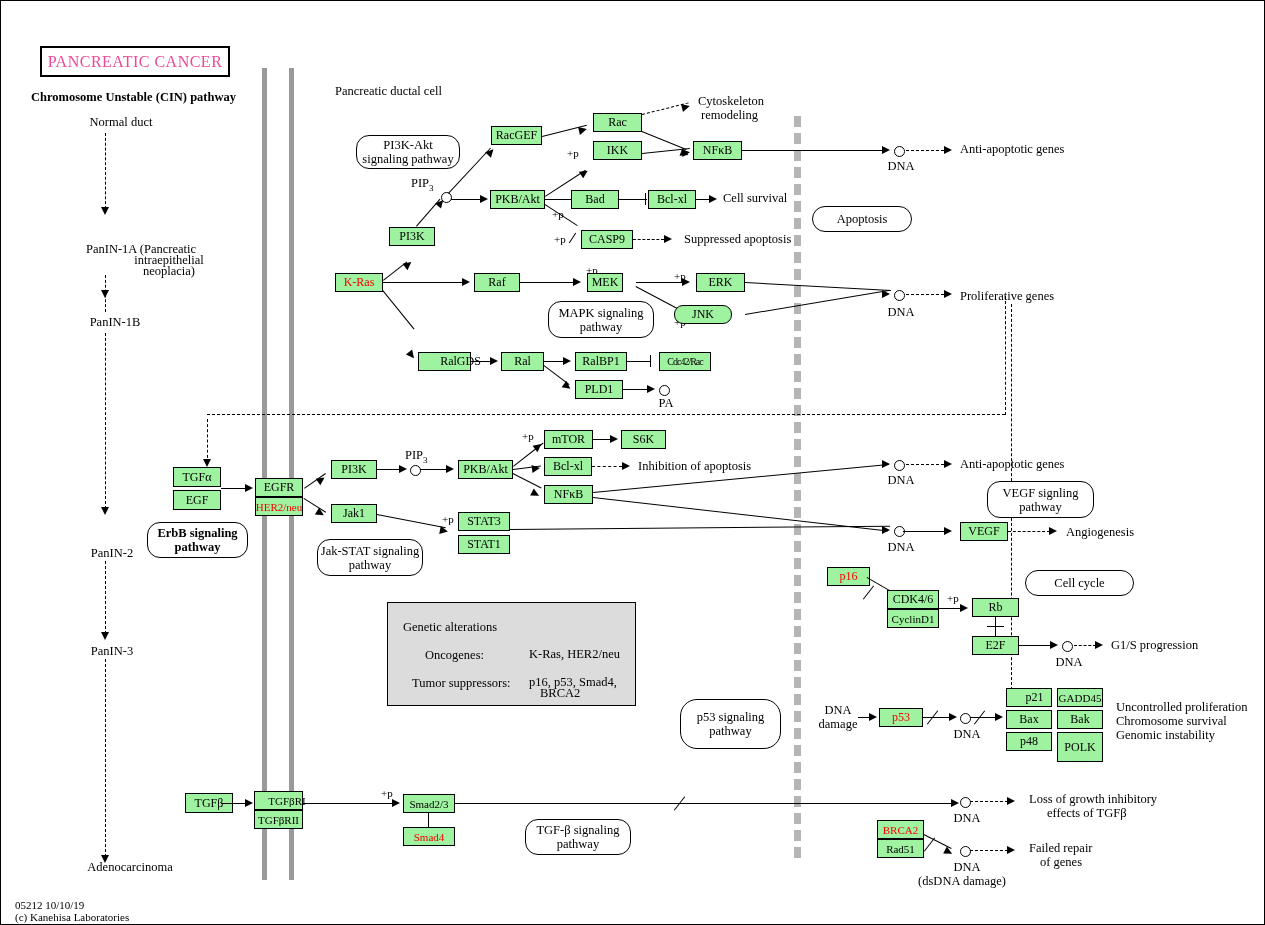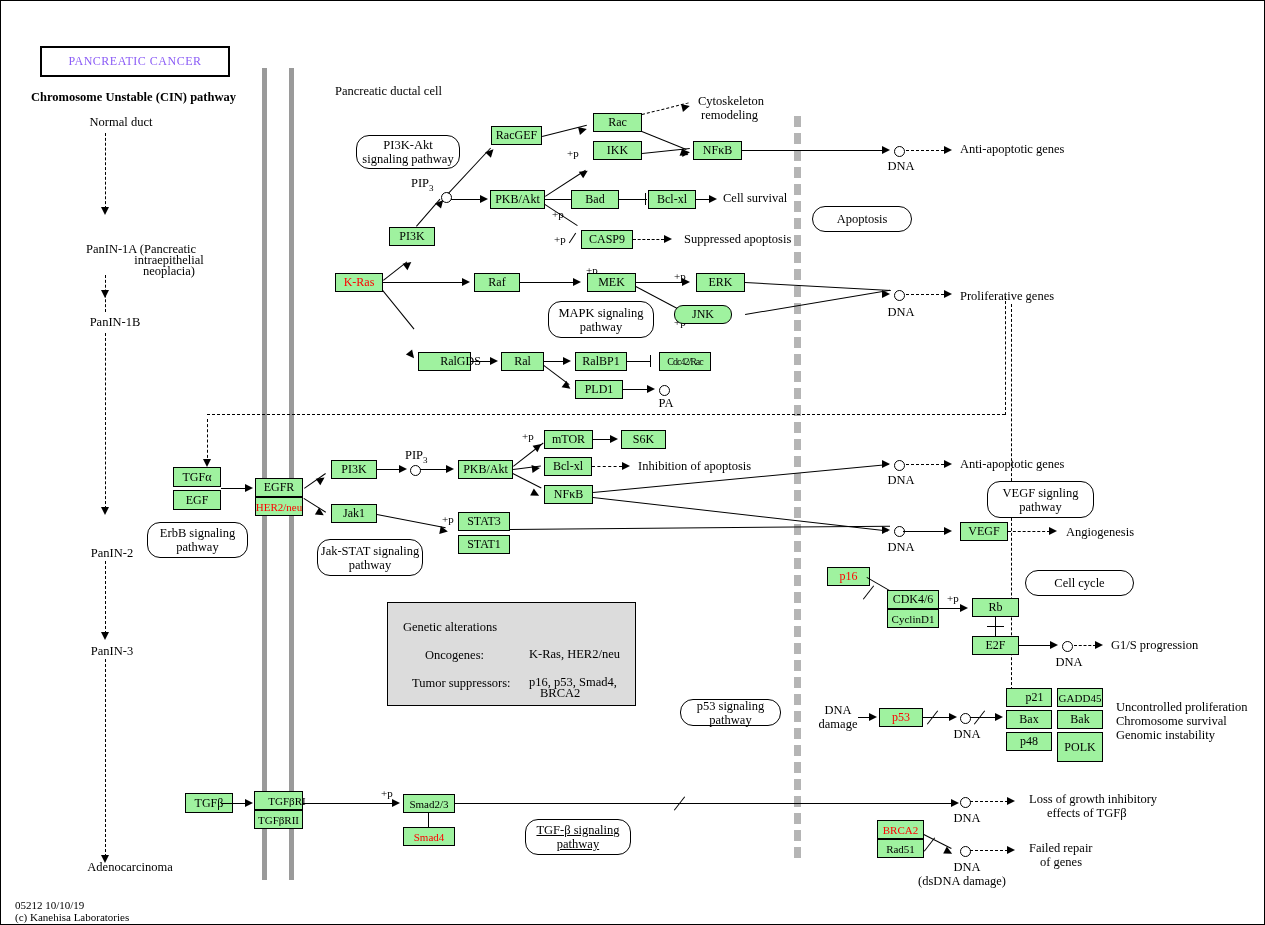--- a/index.html
+++ b/index.html
@@ -12,21 +12,21 @@
     border:1px solid #000;
     box-sizing:border-box;
     overflow:hidden;
   }
 
   
   .title-box {
     position:absolute; left:39px; top:45px; width:186px; height:27px;
     border:2px solid #000; background:#fff;
     display:flex; align-items:center; justify-content:center;
-    font-size:12px; letter-spacing:0.5px; color:#8b5cf6;
+    font-size:16px; letter-spacing:0.5px; color:#ec4899;
     box-shadow: 0 0 0 1px #fff inset;
   }
   .cin-label {
     position:absolute; left:30px; top:89px;
     font-size:12.5px; font-weight:bold; color:#000;
   }
 
   
   .txt { position:absolute; font-size:12.5px; color:#000; white-space:nowrap; line-height:12px; }
   .txt.c { transform:translateX(-50%); text-align:center; }
@@ -211,21 +211,21 @@
     <span>Apoptosis</span>
   </div>
 
   <div class="hln ln" style="left:382px; top:281px; width:81px;"></div>
   <div class="ar ar-r" style="left:461px; top:277px;"></div>
   <div class="gene" style="left:473px; top:272px; width:46px; height:19px;">Raf</div>
 
   <div class="hln ln" style="left:519px; top:281px; width:55px;"></div>
   <div class="ar ar-r" style="left:572px; top:277px;"></div>
   <div class="txt small" style="left:585px; top:263px;">+p</div>
-  <div class="gene" style="left:586px; top:272px; width:49px; height:19px;">MEK</div>
+  <div class="gene" style="left:586px; top:272px; width:36px; height:19px;">MEK</div>
 
   <div class="hln ln" style="left:635px; top:281px; width:47px;"></div>
   <div class="ar ar-r" style="left:681px; top:277px;"></div>
   <div class="txt small" style="left:673px; top:269px;">+p</div>
   <div class="gene" style="left:695px; top:272px; width:49px; height:19px;">ERK</div>
 
   <div class="diag" style="left:635px; top:285px; width:54px; transform:rotate(28deg);"></div>
   <div class="ar-rot" style="left:682px; top:310px; transform:rotate(28deg);"></div>
   <div class="txt small" style="left:673px; top:315px;">+p</div>
   <div class="gene" style="left:673px; top:304px; width:58px; height:19px;border-radius:9px;">JNK</div>
@@ -278,21 +278,21 @@
   <div class="gene" style="left:172px; top:466px; width:48px; height:20px;">TGFα</div>
   <div class="gene" style="left:172px; top:489px; width:48px; height:20px;">EGF</div>
 
   <div class="hln ln" style="left:220px; top:487px; width:25px;"></div>
   <div class="ar ar-r" style="left:244px; top:483px;"></div>
 
   <div class="gene stack-top" style="left:254px; top:477px; width:48px; height:19px;">EGFR</div>
   <div class="gene red" style="left:254px; top:496px; width:48px; height:19px; font-size:11px;">HER2/neu</div>
 
   <div class="pmap" style="left:146px; top:521px; width:101px; height:36px;">
-    <span style="white-space:pre-line;">ErbB signaling
+    <span style="white-space:pre-line;font-weight:bold;">ErbB signaling
 pathway</span>
   </div>
 
   <div class="diag" style="left:303px; top:487px; width:26px; transform:rotate(-35deg);"></div>
   <div class="ar-rot" style="left:317px; top:477px; transform:rotate(-35deg);"></div>
   <div class="gene" style="left:330px; top:459px; width:46px; height:19px;">PI3K</div>
 
   <div class="hln ln" style="left:376px; top:468px; width:24px;"></div>
   <div class="ar ar-r" style="left:398px; top:464px;"></div>
   <div class="dnacirc" style="left:409px; top:464px;"></div>
@@ -396,21 +396,21 @@
 
   <div class="infobox">
     <div class="ititle">Genetic alterations</div>
     <div class="ilab" style="left:37px; top:45px;">Oncogenes:</div>
     <div class="ival" style="left:141px; top:45px;">K-Ras, HER2/neu</div>
     <div class="ilab" style="left:24px; top:73px;">Tumor suppressors:</div>
     <div class="ival" style="left:141px; top:73px;">p16, p53, Smad4,</div>
     <div class="ival" style="left:152px; top:84px;">BRCA2</div>
   </div>
 
-  <div class="pmap" style="left:679px; top:698px; width:101px; height:27px;">
+  <div class="pmap" style="left:679px; top:698px; width:101px; height:50px;border-radius:17px;">
     <span style="white-space:pre-line;">p53 signaling
 pathway</span>
   </div>
 
   <div class="txt c" style="left:837px; top:703px;">DNA</div>
   <div class="txt c" style="left:837px; top:717px;">damage</div>
 
   <div class="hln ln" style="left:857px; top:716px; width:12px;"></div>
   <div class="ar ar-r" style="left:868px; top:712px;"></div>
   <div class="gene red" style="left:878px; top:707px; width:44px; height:19px;">p53</div>
@@ -454,21 +454,21 @@
   <div class="hln ln" style="left:454px; top:802px; width:502px;"></div>
   <div class="slash" style="left:678px; top:794px;"></div>
   <div class="ar ar-r" style="left:950px; top:798px;"></div>
   <div class="dnacirc" style="left:959px; top:796px;"></div>
   <div class="txt c" style="left:966px; top:811px;">DNA</div>
   <div class="dh" style="left:969px; top:800px; width:38px;"></div>
   <div class="ar ar-r" style="left:1006px; top:796px;"></div>
   <div class="txt" style="left:1028px; top:792px;">Loss of growth inhibitory</div>
   <div class="txt" style="left:1046px; top:806px;">effects of TGFβ</div>
 
-  <div class="pmap" style="left:524px; top:818px; width:106px; height:36px;text-decoration:underline;">
+  <div class="pmap" style="left:524px; top:818px; width:106px; height:36px;">
     <span style="white-space:pre-line;">TGF-β signaling
 pathway</span>
   </div>
 
   <div class="gene red" style="left:876px; top:819px; width:47px; height:19px; font-size:11px;">BRCA2</div>
   <div class="gene" style="left:876px; top:838px; width:47px; height:19px; font-size:11px;">Rad51</div>
 
   <div class="diag" style="left:923px; top:833px; width:31px; transform:rotate(27deg);"></div>
   <div class="slash" style="left:928px; top:835px;"></div>
   <div class="ar-rot" style="left:944px; top:845px; transform:rotate(27deg);"></div>

